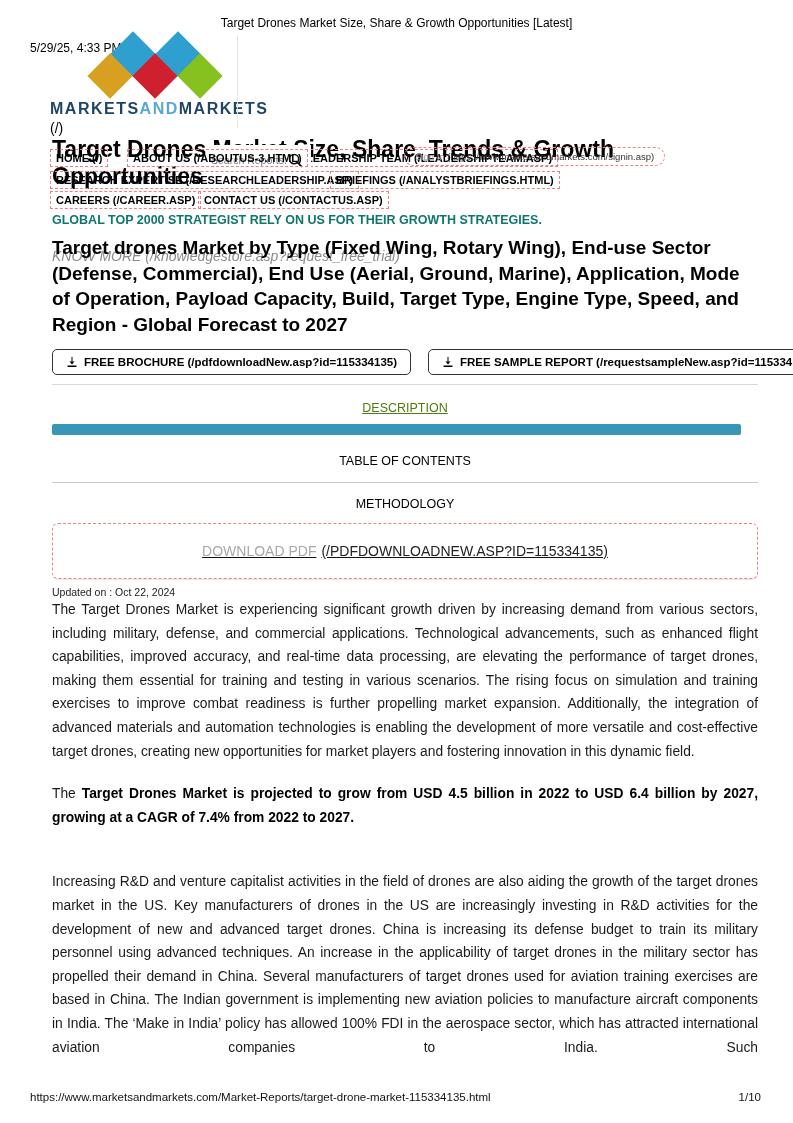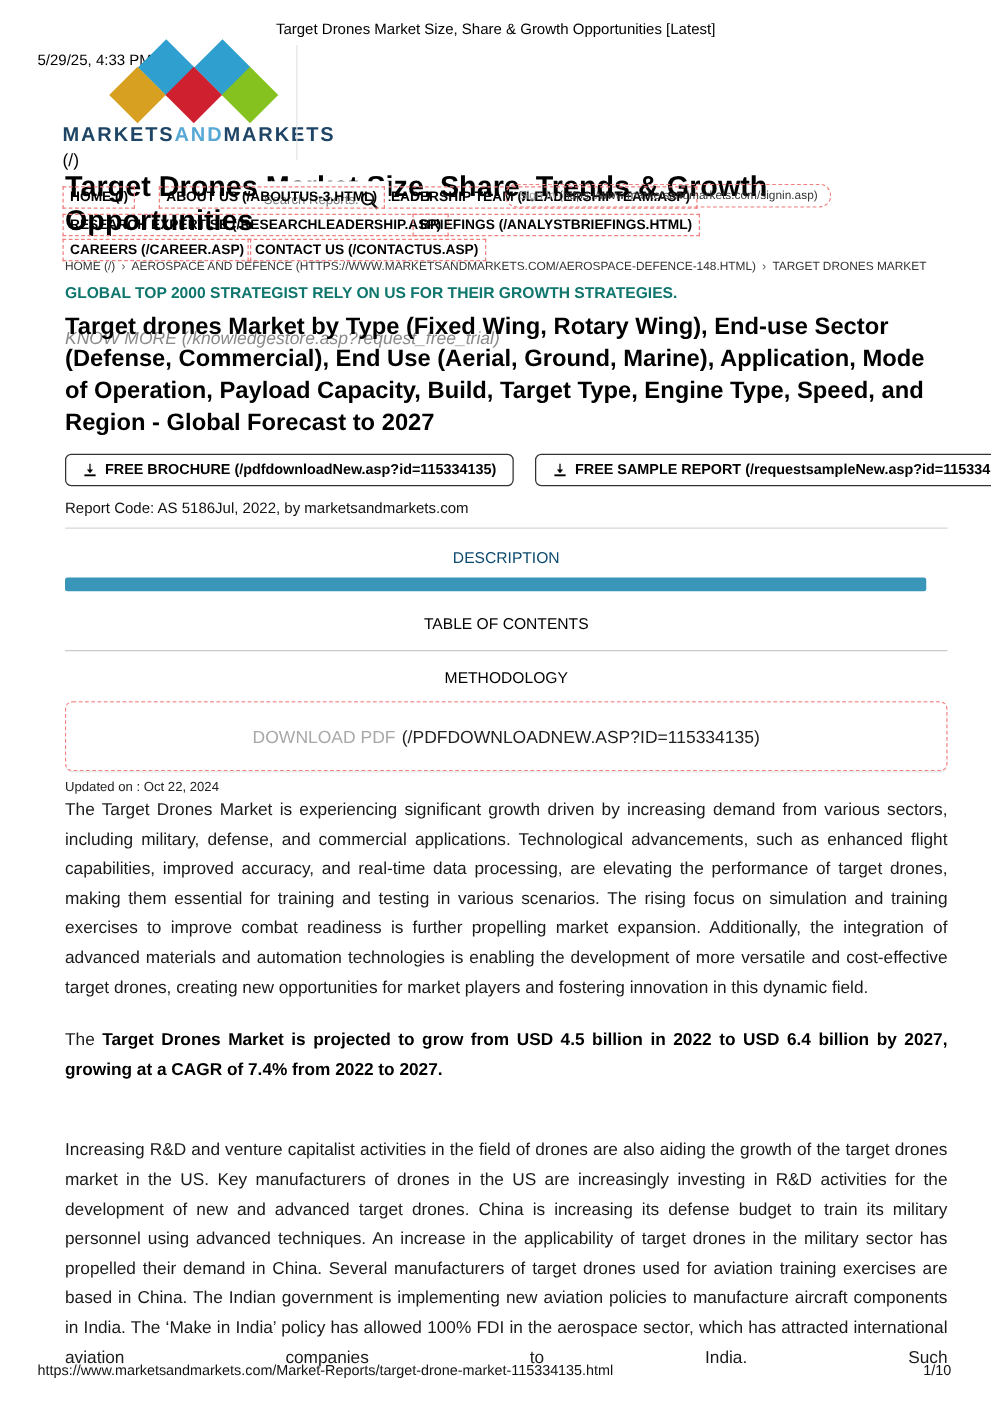--- a/index.html
+++ b/index.html
@@ -55,26 +55,26 @@
   .breadcrumb .sep { margin:0 5px; color:#555; }
   .strategist { margin-top:8px; font-size:12.5px; font-weight:bold; color:#0f766e; }
   .title-wrap { position:relative; margin-top:8px; }
   .know-more { position:absolute; left:0; top:13px; font-size:14px; color:#8a8a8a; z-index:0; white-space:nowrap;font-style:italic; }
   .report-title { position:relative; z-index:1; font-size:19px; line-height:25.5px; font-weight:bold; color:#000; }
   .btn-row { margin-top:12px; display:flex; gap:17px; }
   .dl-btn { display:inline-flex; align-items:center; gap:6px; border:1px solid #333; border-radius:5px; padding:6px 13px; font-size:11.5px; font-weight:bold; color:#000; background:#fff; white-space:nowrap; cursor:pointer; }
   .report-code { margin-top:10px; font-size:12px; color:#111; }
   .hr { border:none; border-top:1px solid #d8d8d8; margin-top:9px; }
   .tab { text-align:center; font-size:12.5px; color:#000; }
-  .tab-desc { margin-top:16px; color:#0c4a6e; }
+  .tab-desc { margin-top:16px; color:#4d7c0f;text-decoration:underline; }
   .teal-bar { margin-top:9px; width:689px; height:11px; background:#3a96b8; border-radius:2px; }
   .tab-toc { margin-top:19px; }
   .hr2 { border:none; border-top:1px solid #c9c9c9; margin-top:14px; }
   .tab-method { margin-top:14px; }
-  .pdf-box { margin-top:12px; height:56px; border:1px dashed #f08080; border-radius:6px; display:flex; align-items:center; justify-content:center; font-size:14px; gap:5px; box-shadow:0 1px 0 #e8e8e8; cursor:pointer; }
+  .pdf-box { margin-top:12px; height:56px; border:1px dashed #f08080; border-radius:6px; display:flex; align-items:center; justify-content:center; font-size:14px; gap:5px; box-shadow:0 1px 0 #e8e8e8; cursor:pointer;text-decoration:underline; }
   .pdf-box .lbl { color:#a8a8a8; }
   .pdf-box .url { color:#222; }
   .updated { margin-top:7px; font-size:10.5px; color:#222; }
   .body-p { font-size:13.8px; line-height:23.6px; color:#1a1a1a; text-align:justify; }
   .size-heading { margin-top:24px; font-size:14px; font-weight:bold; color:#000; }
   .grow-p { margin-top:19px; font-size:13.8px; line-height:23.6px; color:#1a1a1a; text-align:justify; }
   .grow-p b { color:#000; }
   .p-cut { margin-top:41px; text-align:justify; text-align-last:justify; }
 </style>
 </head>
@@ -118,23 +118,20 @@
     <span class="signin-pill"><span class="lbl">Sign In</span> <span class="url">(https://www.marketsandmarkets.com/signin.asp)</span></span>
 
     <span class="navlink nl-research">RESEARCH EXPERTISE (/RESEARCHLEADERSHIP.ASP)</span>
     <span class="navlink nl-briefings">BRIEFINGS (/ANALYSTBRIEFINGS.HTML)</span>
     <span class="navlink nl-careers">CAREERS (/CAREER.ASP)</span>
     <span class="navlink nl-contact">CONTACT US (/CONTACTUS.ASP)</span>
   </div>
 
   <div class="content">
 
-    <div class="breadcrumb">
-      <span>HOME (/)</span><span class="sep">›</span><span>AEROSPACE AND DEFENCE (HTTPS://WWW.MARKETSANDMARKETS.COM/AEROSPACE-DEFENCE-148.HTML)</span><span class="sep">›</span><span>TARGET DRONES MARKET</span>
-    </div>
 
     <div class="strategist">GLOBAL TOP 2000 STRATEGIST RELY ON US FOR THEIR GROWTH STRATEGIES.</div>
 
     <div class="title-wrap">
       <span class="know-more">KNOW MORE (/knowledgestore.asp?request_free_trial)</span>
       <div class="report-title">Target drones Market by Type (Fixed Wing, Rotary Wing), End-use Sector (Defense, Commercial), End Use (Aerial, Ground, Marine), Application, Mode of Operation, Payload Capacity, Build, Target Type, Engine Type, Speed, and Region - Global Forecast to 2027</div>
     </div>
 
     <div class="btn-row">
       <button class="dl-btn">
@@ -146,21 +143,20 @@
       </button>
       <button class="dl-btn">
         <svg width="12" height="12" viewBox="0 0 24 24">
             <path d="M11 2h2v9h4l-5 6-5-6h4z" fill="#000"></path>
             <rect x="3" y="19" width="18" height="3" fill="#000"></rect>
           </svg>
         <span>FREE SAMPLE REPORT (/requestsampleNew.asp?id=115334135)</span>
       </button>
     </div>
 
-    <div class="report-code">Report Code: AS 5186Jul, 2022, by marketsandmarkets.com</div>
 
     <hr class="hr">
 
     <div class="tab tab-desc">DESCRIPTION</div>
     <div class="teal-bar"></div>
     <div class="tab tab-toc">TABLE OF CONTENTS</div>
     <hr class="hr2">
     <div class="tab tab-method">METHODOLOGY</div>
 
     <div class="pdf-box">

